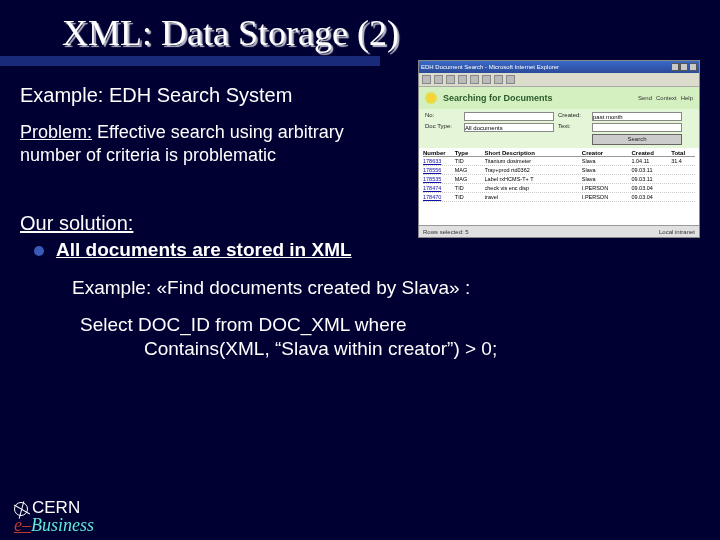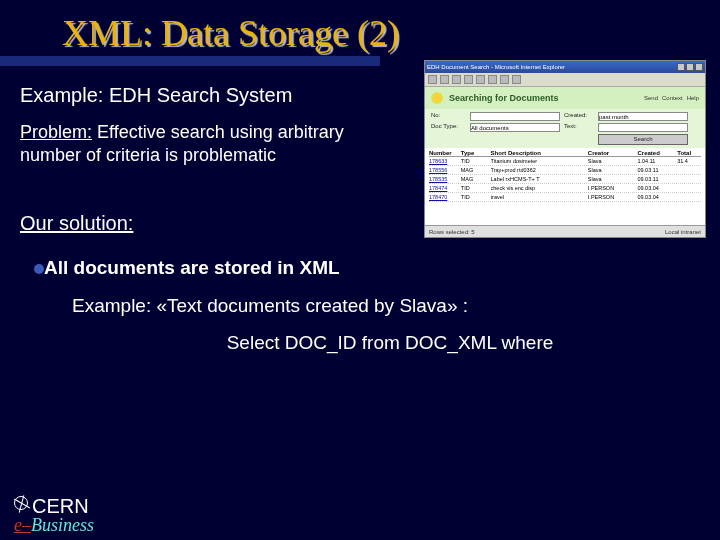--- a/index.html
+++ b/index.html
@@ -8,21 +8,21 @@
     height: 540px;
     background: #000033;
     font-family: Arial, Helvetica, sans-serif;
     color: #ffffff;
     position: relative;
     overflow: hidden;
   }
   .title {
     font-family: 'Times New Roman', Times, serif;
     font-size: 36px;
-    color: #eab308;
+    color: #ffffff;
     text-shadow: 2px 2px 1px #b8b8c8;
     padding: 12px 0 6px 62px;
     position: relative;
     z-index: 2;
   }
   .title-bar {
     height: 10px;
     width: 380px;
     background: #1a2a7a;
     position: absolute;
@@ -47,21 +47,21 @@
   .problem-text {
     font-size: 18px;
     color: #ffffff;
     max-width: 380px;
     line-height: 1.25;
   }
   .problem-text .uline { text-decoration: underline; }
   .screenshot-thumb {
     position: absolute;
     top: 0;
-    right: 14px;
+    right: 20px;
     width: 282px;
     height: 178px;
     background: #a21caf;
     border: 1px solid #888;
     font-size: 7px;
     color: #000;
     display: flex;
     flex-direction: column;
   }
   .thumb-titlebar { height: 12px; background: linear-gradient(#3a6ac8,#2a4a9a); display:flex; align-items:center; padding:0 2px; color:#fff; font-size:6px; justify-content: space-between;}
@@ -78,57 +78,58 @@
   .thumb-table { flex:1; background:#fff; padding:2px 4px; overflow:hidden;}
   .thumb-th { display:flex; font-size:6px; font-weight:bold; border-bottom:1px solid #999; color:#000;}
   .thumb-th span:nth-child(1){width:32px;} .thumb-th span:nth-child(2){width:30px;} .thumb-th span:nth-child(3){width:98px;} .thumb-th span:nth-child(4){width:50px;} .thumb-th span:nth-child(5){width:40px;} .thumb-th span:nth-child(6){width:24px;}
   .thumb-tr { display:flex; font-size:5.5px; color:#113388; border-bottom:1px dotted #ccc; height:9px; align-items:center;}
   .thumb-tr span:nth-child(1){width:32px;color:#11a;text-decoration:underline;} .thumb-tr span:nth-child(2){width:30px;color:#000;} .thumb-tr span:nth-child(3){width:98px;color:#000;overflow:hidden;white-space:nowrap;} .thumb-tr span:nth-child(4){width:50px;color:#000;} .thumb-tr span:nth-child(5){width:40px;color:#000;} .thumb-tr span:nth-child(6){width:24px;color:#000;}
   .thumb-status { height:12px; background:#e0e0e0; border-top:1px solid #999; font-size:6px; padding:0 4px; display:flex; align-items:center; justify-content:space-between; color:#333;}
   .our-solution {
     font-size: 20px;
     text-decoration: underline;
     margin-top: 46px;
-    margin-bottom: 22px;
+    margin-bottom: 4px;
   }
   .bullets { padding-left: 14px; }
   .bullet-row {
     display: flex;
     align-items: flex-start;
+    gap: 12px;
     margin-bottom: 16px;
     font-size: 19px;
     font-weight: bold;
+    text-decoration: underline;
   }
   .bullet-dot {
     width: 10px; height: 10px; border-radius: 50%;
     background: #3a5ab8; margin-top: 7px; flex: 0 0 auto;
   }
   .example-line {
     font-size: 19px;
     font-weight: normal;
     margin-left: 52px;
     margin-top: 4px;
     margin-bottom: 14px;
   }
   .sql-block {
     font-size: 19px;
     font-weight: normal;
     margin-left: 60px;
     line-height: 1.25;
-    text-align: center;
   }
   .sql-block .indent { padding-left: 64px; display:block; }
   .footer {
     position: absolute;
     bottom: 6px;
     left: 14px;
     font-size: 14px;
     line-height: 1.0;
   }
-  .footer .cern-line { display:flex; align-items:flex-start; gap:4px; color:#fff; font-size:20px;}
+  .footer .cern-line { display:flex; align-items:flex-end; gap:4px; color:#fff; font-size:17px;}
   .footer .cern-logo {
     width:14px; height:14px; border:1.5px solid #fff; border-radius:50%; position:relative;
   }
   .footer .cern-logo::before { content:""; position:absolute; width:18px; height:1px; background:#fff; top:6px; left:-2px; transform:rotate(30deg);}
   .footer .cern-logo::after { content:""; position:absolute; width:1px; height:18px; background:#fff; top:-2px; left:6px; transform:rotate(15deg);}
   .footer .ebiz { font-style: italic; font-family:'Times New Roman',serif; font-size:18px; }
   .footer .ebiz .e { color:#c0392b; text-decoration: underline; }
   .footer .ebiz .biz { color:#5eead4; }
 </style>
 </head>
@@ -247,24 +248,25 @@
 
   <div class="our-solution">Our solution:</div>
 
   <div class="bullets">
     <div class="bullet-row">
       <span class="bullet-dot"></span>
       <span>All documents are stored in XML</span>
     </div>
   </div>
 
-  <div class="example-line">Example: «Text documents created by Slava» :</div>
+  <div class="example-line">Example: «Find documents created by Slava» :</div>
 
   <div class="sql-block">
     <span>Select DOC_ID from DOC_XML where</span>
+    <span class="indent">Contains(XML, “Slava within creator”) &gt; 0;</span>
   </div>
 
 </div>
 
 <div class="footer">
   <div class="cern-line">
     <span class="cern-logo"></span>
     <span>CERN</span>
   </div>
   <div class="ebiz">

